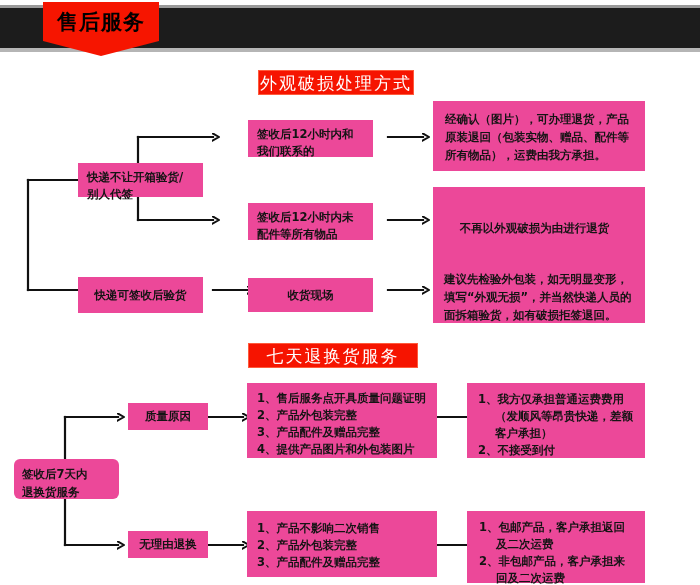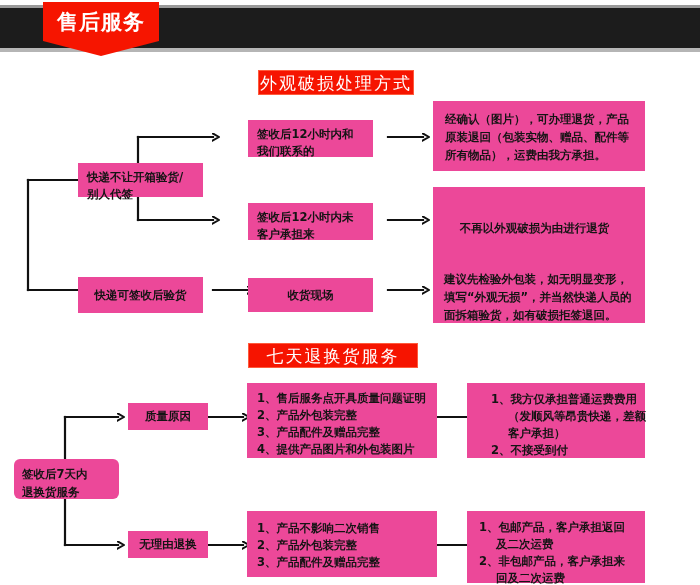--- a/index.html
+++ b/index.html
@@ -52,21 +52,21 @@
     width: 116px; height: 54px;
     background: #f61500;
     clip-path: polygon(0% 0%, 100% 0%, 100% 72%, 50% 100%, 0% 72%);
     z-index: 5;
   }
   .ribbon-label {
     position: absolute;
     left: 0; top: 7px;
     width: 116px;
     text-align: center;
-    color: #ffffff;
+    color: #000000;
     font-size: 21px;
     font-weight: bold;
     letter-spacing: 1px;
     line-height: 26px;
     white-space: nowrap;
   }
 
   
   .section-title {
     position: absolute;
@@ -212,21 +212,21 @@
     <span>快递可签收后验货</span>
   </div>
 
   <div class="gbox" style="left:248px; top:120px; width:125px; height:37px;">
     <span class="line">签收后12小时内和</span>
     <span class="line">我们联系的</span>
   </div>
 
   <div class="gbox" style="left:248px; top:203px; width:125px; height:37px;">
     <span class="line">签收后12小时内未</span>
-    <span class="line">客户承担来</span>
+    <span class="line">配件等所有物品</span>
   </div>
 
   <div class="gbox center" style="left:248px; top:278px; width:125px; height:34px;">
     <span>收货现场</span>
   </div>
 
   <div class="gbox" style="left:433px; top:101px; width:212px; height:70px; padding:9px 12px;">
     <p class="para">经确认（图片），可办理退货，产品原装退回（包装实物、赠品、配件等所有物品），运费由我方承担。</p>
   </div>
 
@@ -263,21 +263,21 @@
       </li>
       <li>
         <span>3、</span><span>产品配件及赠品完整</span>
       </li>
       <li>
         <span>4、</span><span>提供产品图片和外包装图片</span>
       </li>
     </ol>
   </div>
 
-  <div class="gbox" style="left:467px; top:383px; width:178px; height:75px; padding:8px 24px;">
+  <div class="gbox" style="left:467px; top:383px; width:178px; height:75px; padding:8px 11px;">
     <ol class="numlist">
       <li>
         <span>1、</span><span>我方仅承担普通运费费用</span>
       </li>
       <li>
         <span class="cont">（发顺风等昂贵快递，差额</span>
       </li>
       <li>
         <span class="cont">客户承担）</span>
       </li>

